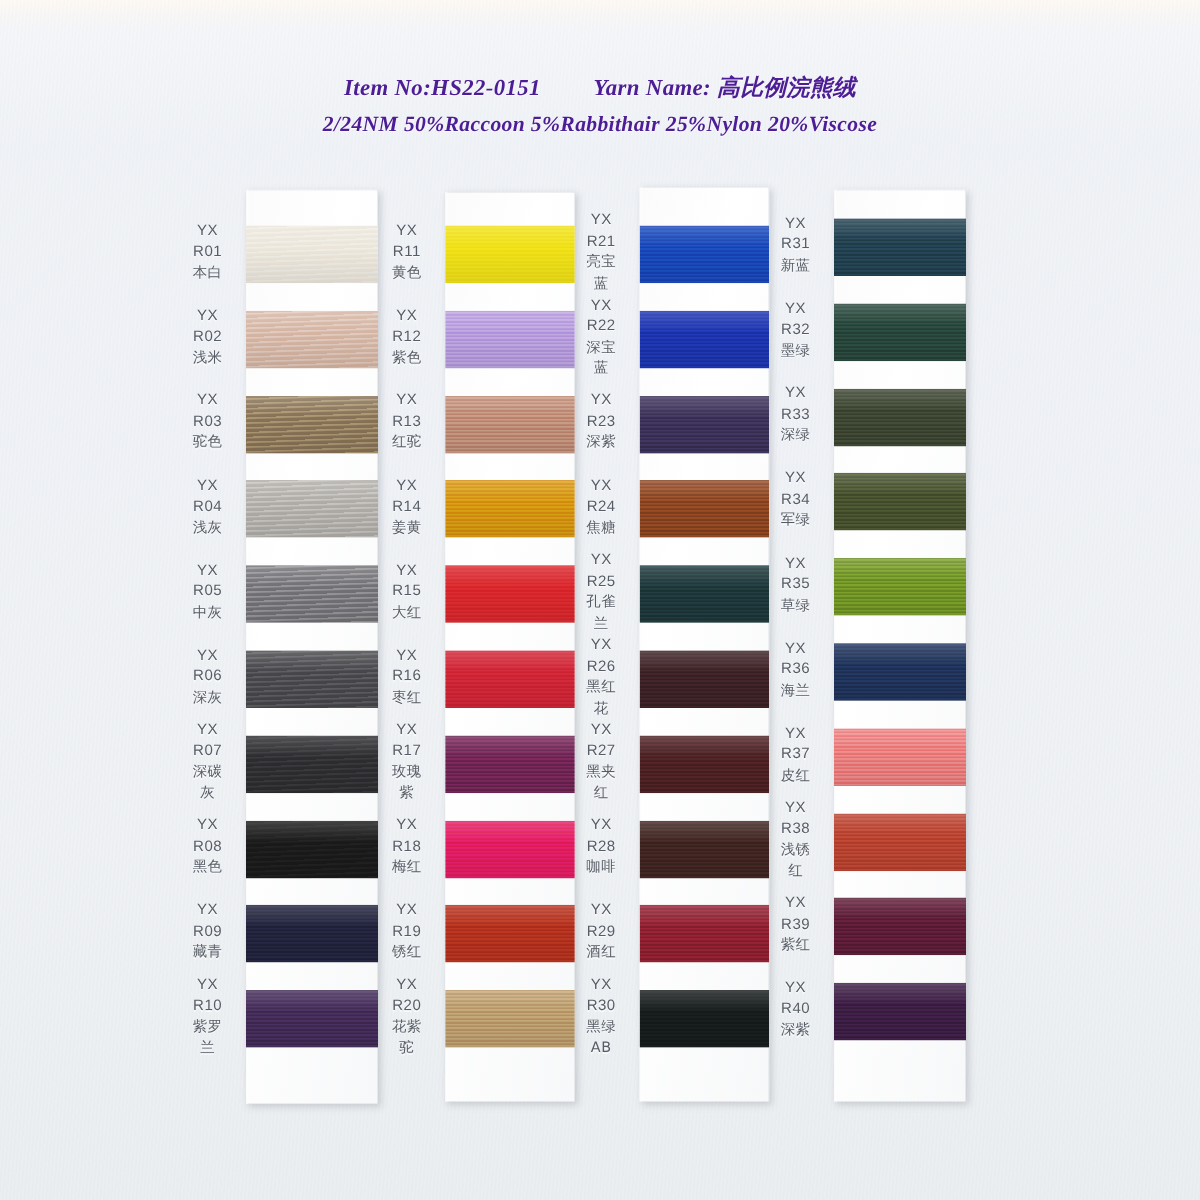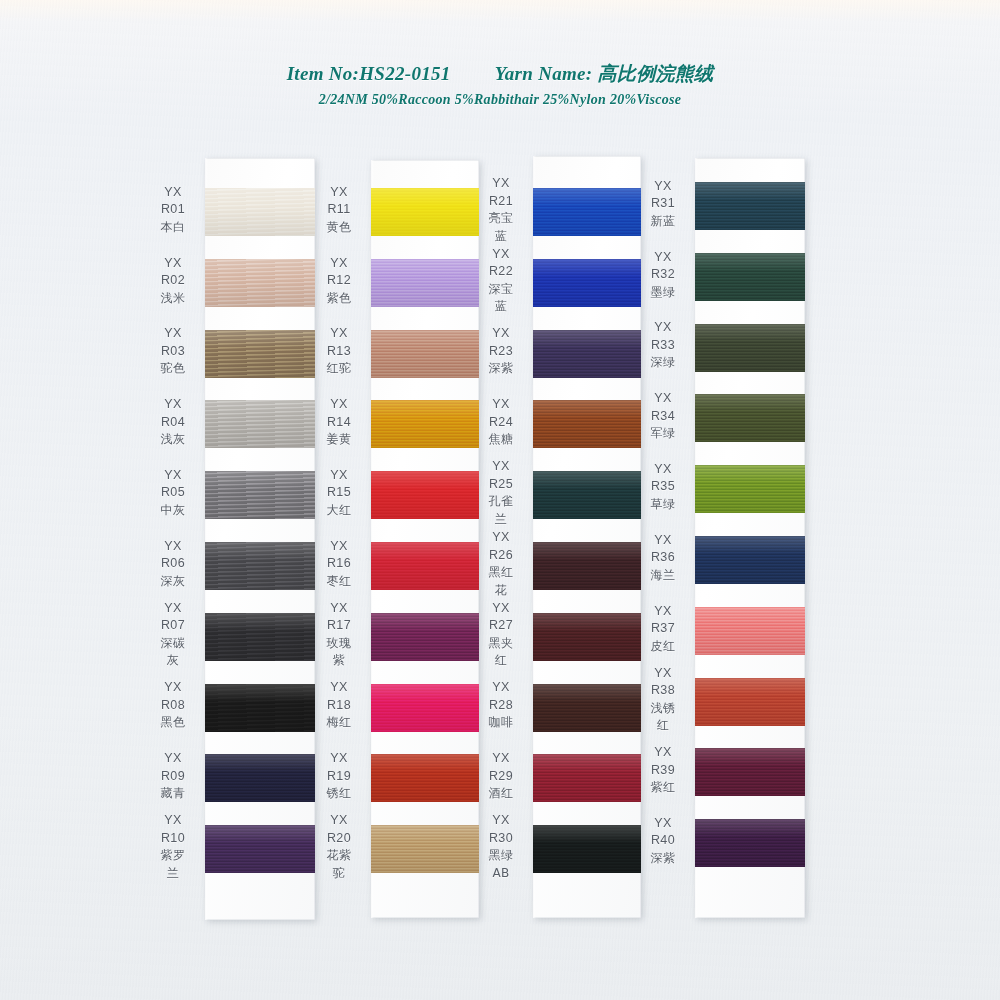--- a/index.html
+++ b/index.html
@@ -23,31 +23,31 @@
     background-image:
       repeating-linear-gradient(95deg, rgba(255,255,255,.25) 0px, rgba(255,255,255,.25) 1px, rgba(225,229,234,.18) 2px, rgba(225,229,234,.18) 3px);
     opacity:.45;
     pointer-events:none;
   }
 
   
   #header{
     position:absolute;left:0;right:0;top:58px;
     text-align:center;
-    color:#0f766e;
+    color:#4c1d95;
     font-family:"Liberation Serif","DejaVu Serif",serif;
     font-style:italic;
     font-weight:700;
     letter-spacing:.3px;
     text-shadow:0 1px 0 rgba(255,255,255,.8);
   }
   .hdr-line{line-height:1.58;white-space:nowrap;}
   #hdr-row1{font-size:19px;}
   #hdr-row1 .gap{display:inline-block;width:44px;}
-  #hdr-row2{font-size:14px;}
+  #hdr-row2{font-size:18px;}
   #hdr-row3{font-size:19.5px;}
   .cjk{font-family:"DejaVu Sans","Liberation Sans",sans-serif;font-style:italic;font-weight:700;}
 
   
   #board{position:absolute;left:0;top:0;width:1000px;height:728px;}
 
   .column{position:absolute;top:160px;}
   .strip{
     position:absolute;top:0;
     background:linear-gradient(100deg,#fbfbfb,#ffffff 35%,#f7f8f9 100%);

